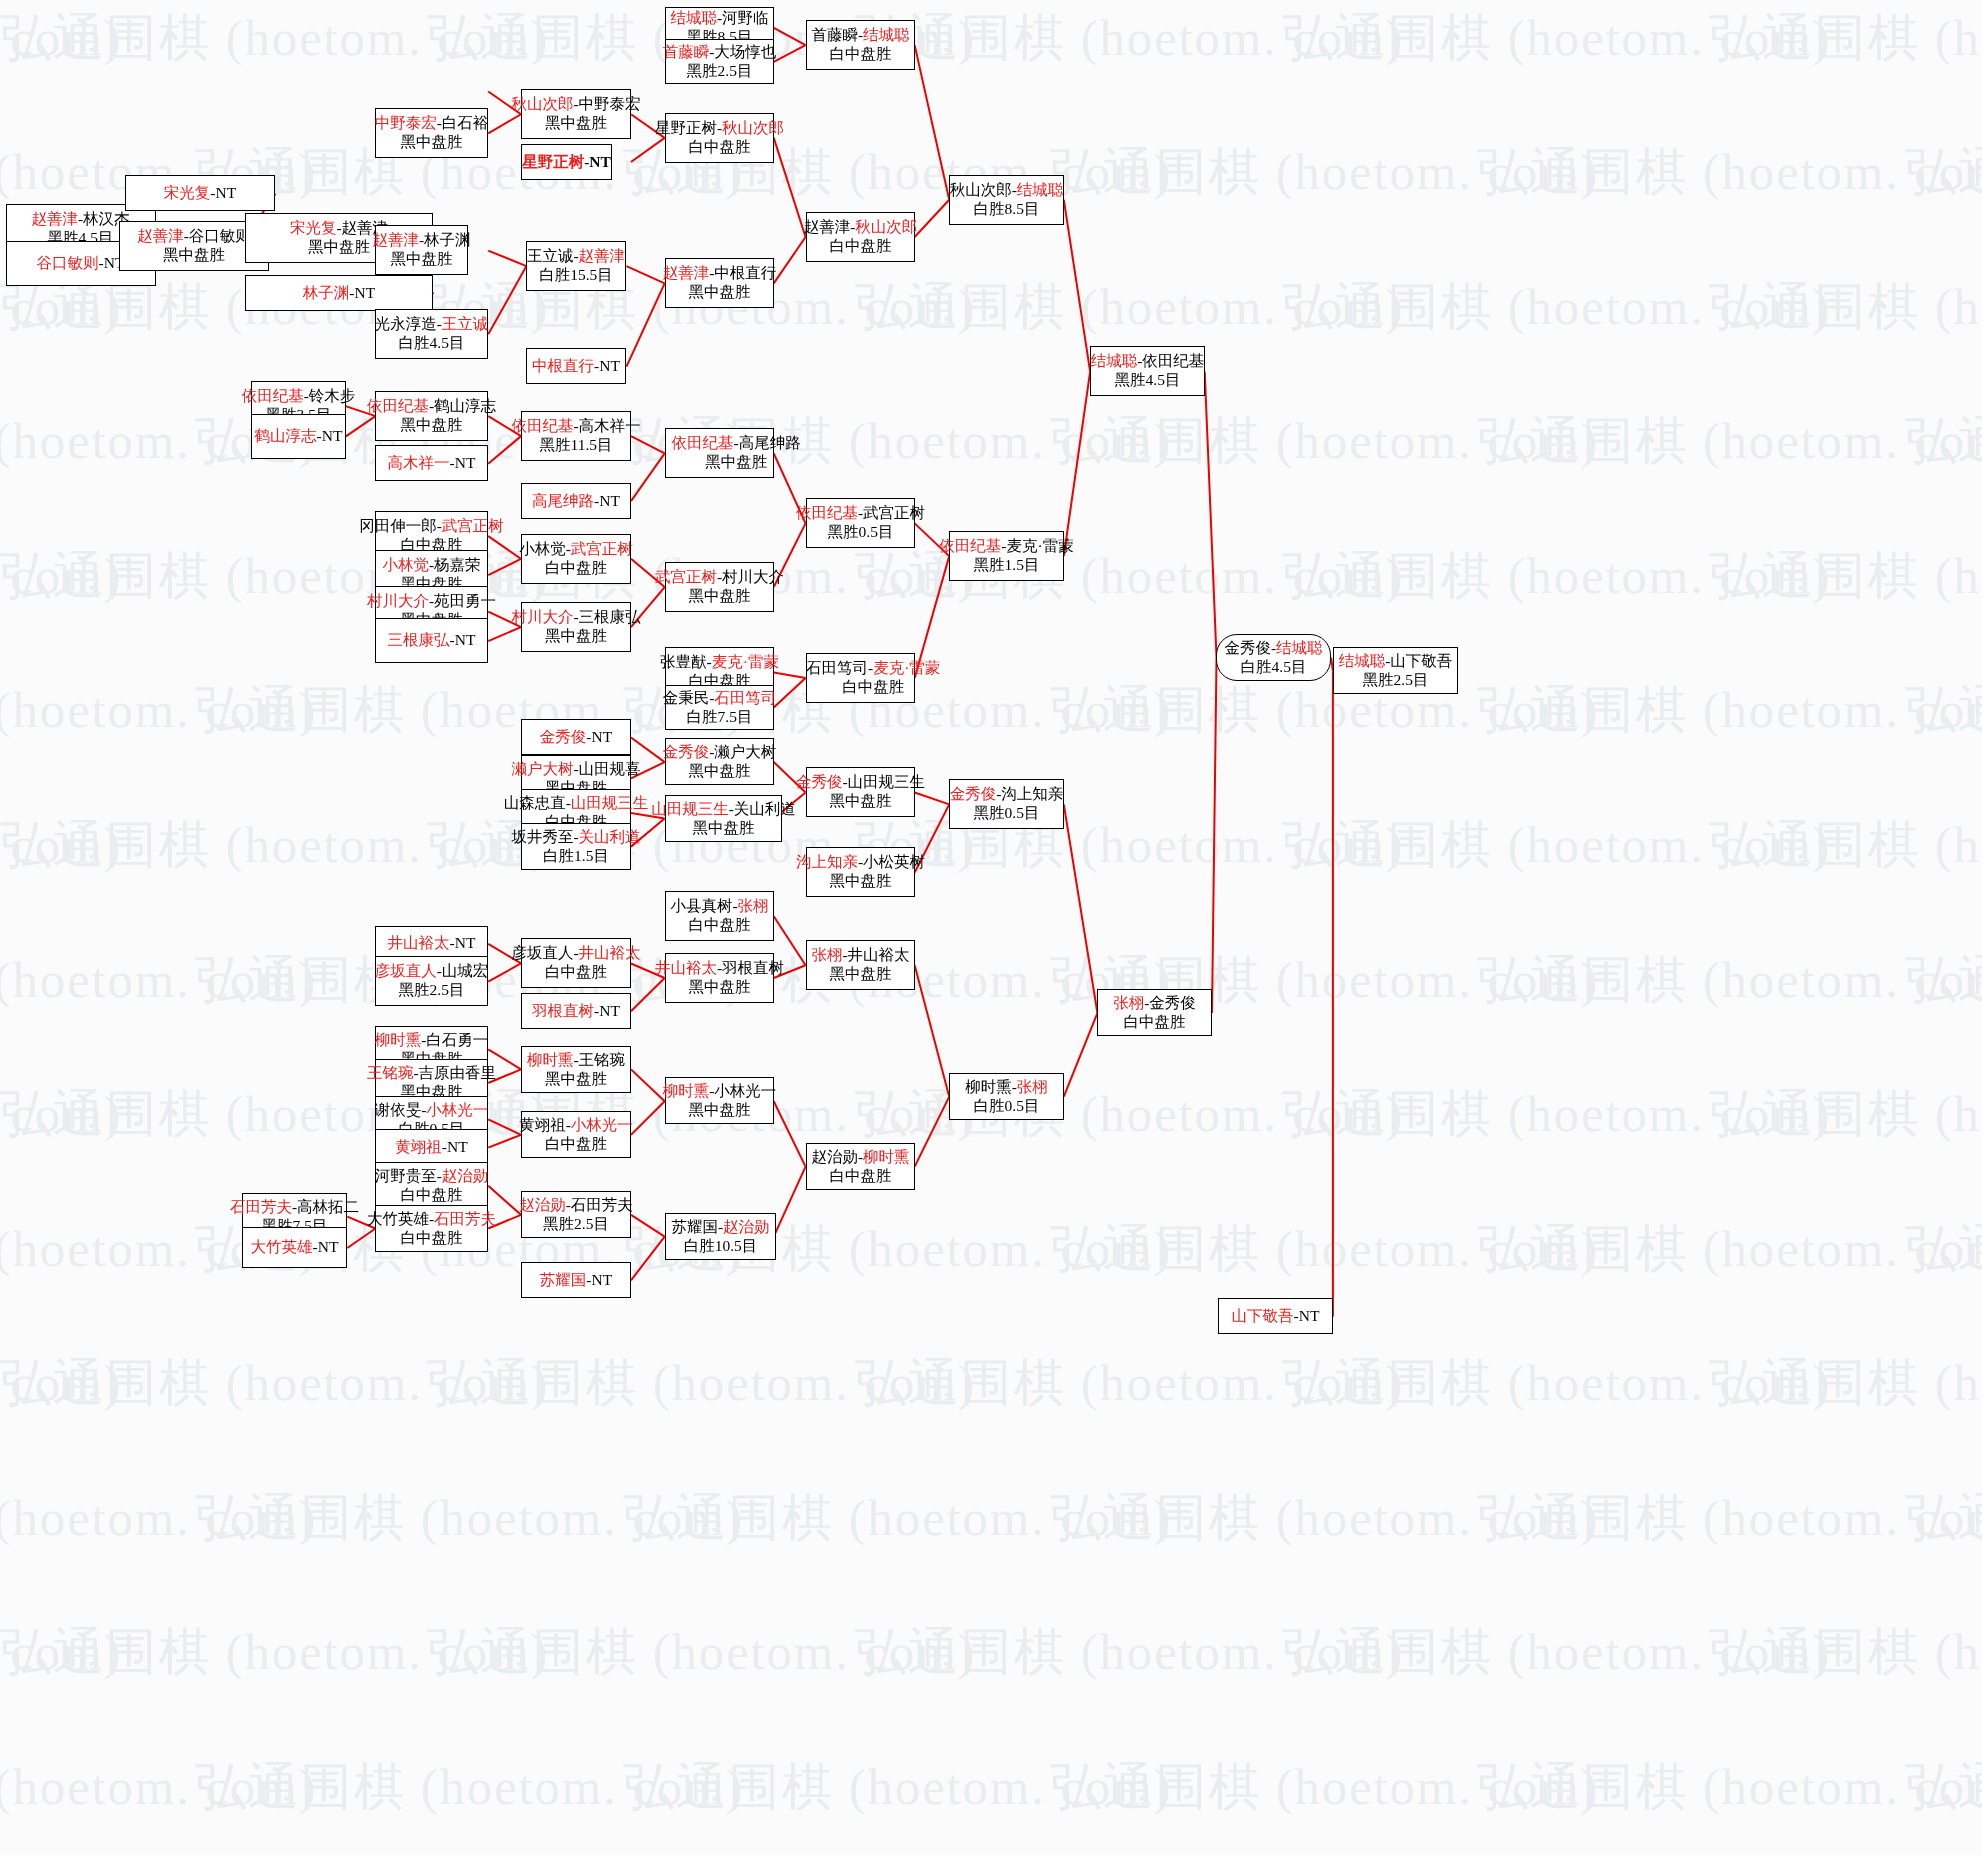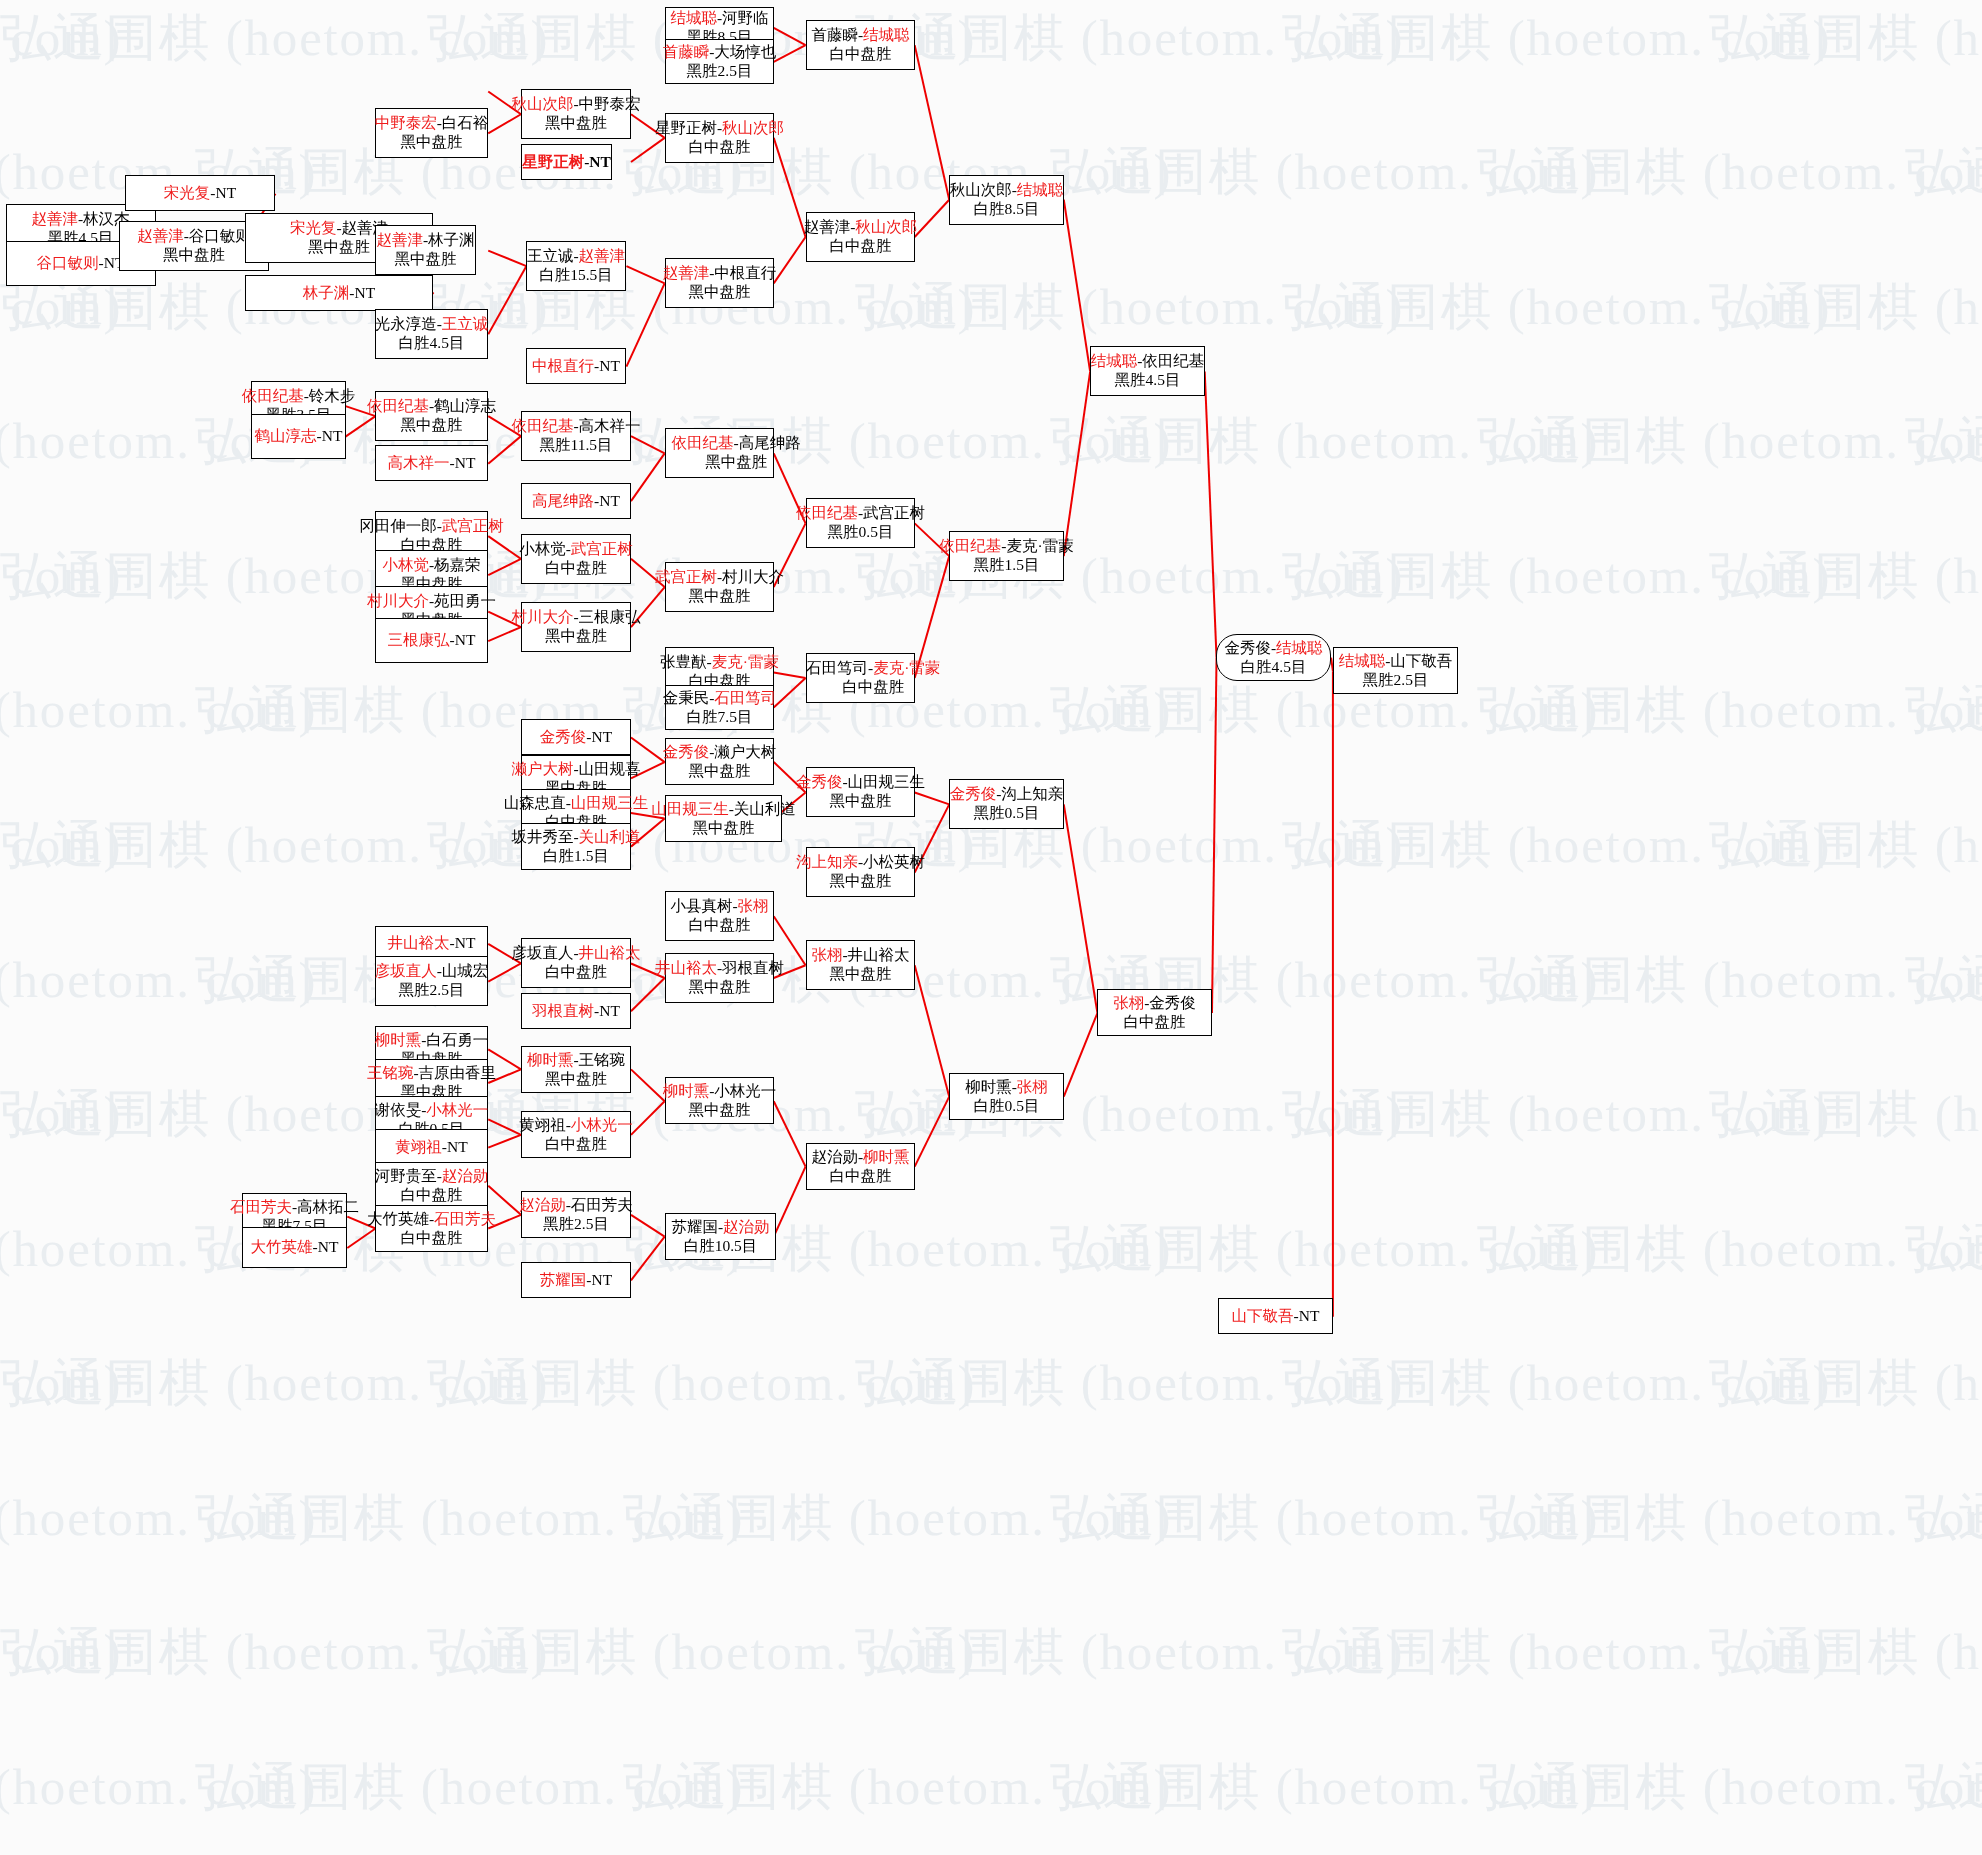--- a/index.html
+++ b/index.html
@@ -222,21 +222,21 @@
       <div class="ln1"><span class="w">赵善津</span><span class="b">-谷口敏则</span></div>
       <div class="ln2">黑中盘胜</div>
     </div>
     <div class="node" style="left: 245px; top: 213px; width: 188px; height: 50px;">
       <div class="ln1"><span class="w">宋光复</span><span class="b">-赵善津</span></div>
       <div class="ln2">黑中盘胜</div>
     </div>
     <div class="node" style="left: 245px; top: 275px; width: 188px; height: 36px;">
       <div class="ln1"><span class="w">林子渊</span><span class="b">-NT</span></div>
     </div>
-    <div class="node" style="left: 375px; top: 225px; width: 101px; height: 50px;">
+    <div class="node" style="left: 375px; top: 225px; width: 93px; height: 50px;">
       <div class="ln1"><span class="w">赵善津</span><span class="b">-林子渊</span></div>
       <div class="ln2">黑中盘胜</div>
     </div>
     <div class="node" style="left: 375px; top: 309px; width: 113px; height: 50px;">
       <div class="ln1"><span class="b">光永淳造-</span><span class="w">王立诚</span></div>
       <div class="ln2">白胜4.5目</div>
     </div>
     <div class="node" style="left: 526px; top: 241px; width: 100px; height: 50px;">
       <div class="ln1"><span class="b">王立诚-</span><span class="w">赵善津</span></div>
       <div class="ln2">白胜15.5目</div>

